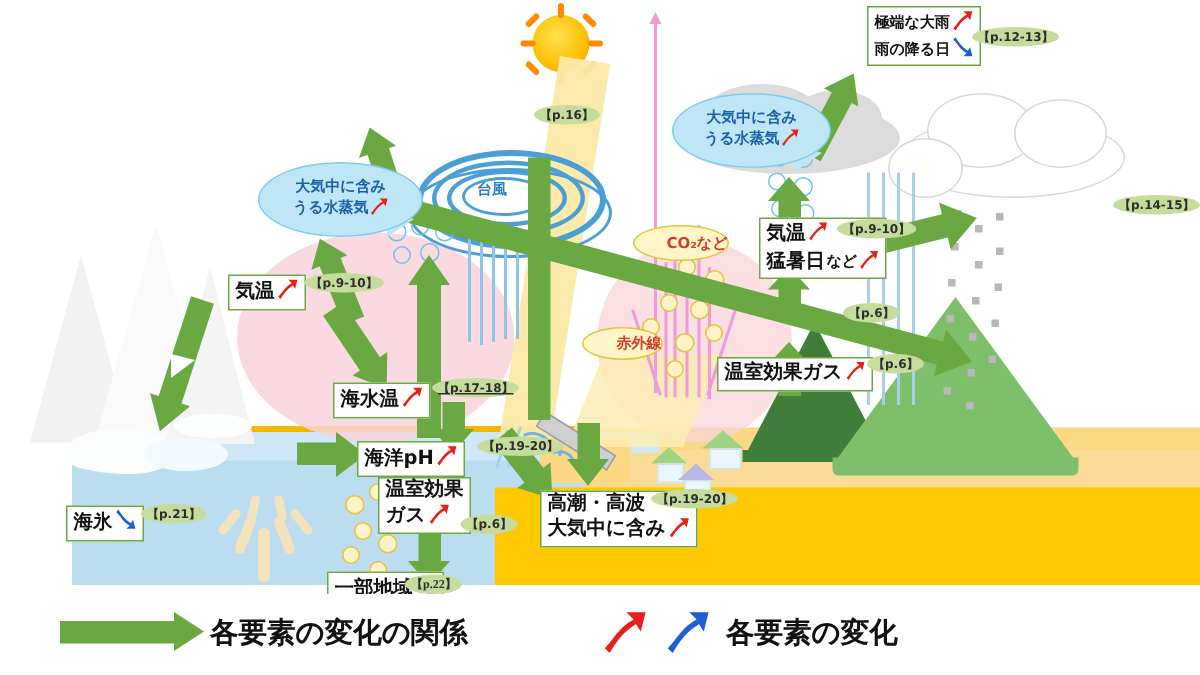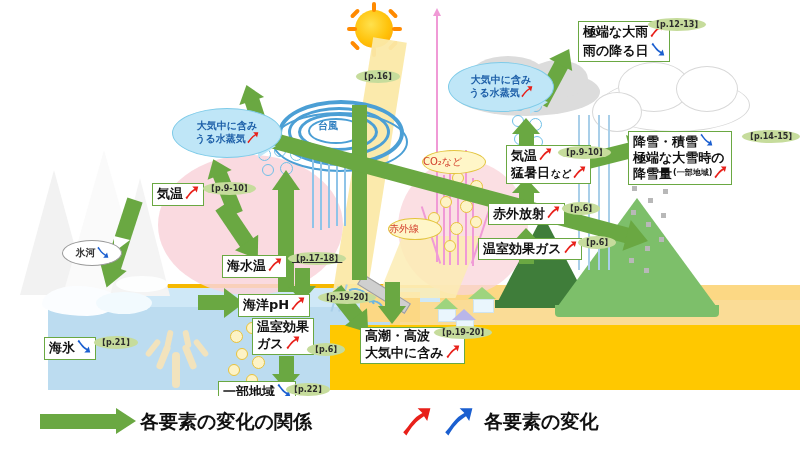--- a/index.html
+++ b/index.html
@@ -118,22 +118,22 @@
       color:#2d2d2d;font-weight:bold;padding:1px 4px;z-index:45;white-space:nowrap;}
 
   .bubble{position:absolute;background:#bfe6f7;border:1.4px solid #7fcbe8;
       border-radius:50%;color:#1d5fa8;font-weight:bold;text-align:center;
       line-height:1.15;z-index:40;display:flex;align-items:center;
       justify-content:center;}
   .bubble-white{position:absolute;background:#ffffff;border:1.3px solid #9a9a9a;
       border-radius:50%;color:#333;font-weight:bold;text-align:center;
       z-index:40;display:flex;align-items:center;justify-content:center;}
   .bubble-yellow{position:absolute;background:#fff6c8;border:1.4px solid #e3c43e;
-      border-radius:50%;color:#d23c2a;font-weight:normal;text-align:center;
-      z-index:40;display:flex;align-items:center;justify-content:flex-start;}
+      border-radius:50%;color:#d23c2a;font-weight:bold;text-align:center;
+      z-index:40;display:flex;align-items:center;justify-content:flex-end;}
   .tail{position:absolute;width:0;height:0;z-index:39;}
 
   .tytext{position:absolute;color:#2f7fc0;font-weight:bold;z-index:35;}
 
   
   .trend{display:inline-block;vertical-align:middle;}
 
   
   .legend{position:absolute;left:0;top:396px;width:800px;height:54px;background:#fff;z-index:60;}
   .lg-text{position:absolute;font-size:19px;font-weight:bold;color:#111;}
@@ -517,36 +517,36 @@
   <div class="lbl" style="left:218px;top:381px;font-size:13px;">
     <span class="row">
       <span>一部地域</span>
       <span class="trend">
         <svg width="15" height="15" viewBox="0 0 20 20">
             <path d="M2 3 C6 7 8 12 14 15 L11 18 L19 18 L17 10 L15 13 C10 10 7 6 4 1 Z" fill="#1b5fd0"></path>
           </svg>
       </span>
     </span>
   </div>
-  <div class="pgfloat" style="left:286px;top:383px;font-size:8px;">【p.22】</div>
+  <div class="pgfloat" style="left:270px;top:383px;font-size:8px;font-family:Liberation Serif, serif;">【p.22】</div>
 
   <div class="lbl" style="left:360px;top:327px;font-size:13px;">
     <div>高潮・高波</div>
     <div class="row">
       <span>大気中に含み</span>
       <span class="trend">
         <svg width="15" height="15" viewBox="0 0 20 20">
             <path d="M2 17 C6 13 8 8 14 5 L11 2 L19 2 L17 10 L15 7 C10 10 7 14 4 19 Z" fill="#e8201a"></path>
           </svg>
       </span>
     </div>
   </div>
   <div class="pgfloat" style="left:434px;top:326px;font-size:8px;">【p.19-20】</div>
 
-  <div class="lbl" style="left:578px;top:21px;font-size:13px;">
+  <div class="lbl" style="left:578px;top:4px;font-size:10px;">
     <div class="row">
       <span>極端な大雨</span>
       <span class="trend">
         <svg width="15" height="15" viewBox="0 0 20 20">
             <path d="M2 17 C6 13 8 8 14 5 L11 2 L19 2 L17 10 L15 7 C10 10 7 14 4 19 Z" fill="#e8201a"></path>
           </svg>
       </span>
     </div>
     <div class="row">
       <span>雨の降る日</span>
@@ -573,52 +573,22 @@
       <span style="font-size:10px;">など</span>
       <span class="trend">
         <svg width="14" height="14" viewBox="0 0 20 20">
             <path d="M2 17 C6 13 8 8 14 5 L11 2 L19 2 L17 10 L15 7 C10 10 7 14 4 19 Z" fill="#e8201a"></path>
           </svg>
       </span>
     </div>
   </div>
   <div class="pgfloat" style="left:558px;top:146px;font-size:8px;">【p.9-10】</div>
 
-  <div class="lbl" style="left:628px;top:131px;font-size:13px;">
-    <div class="row">
-      <span>降雪・積雪</span>
-      <span class="trend">
-        <svg width="14" height="14" viewBox="0 0 20 20">
-            <path d="M2 3 C6 7 8 12 14 15 L11 18 L19 18 L17 10 L15 13 C10 10 7 6 4 1 Z" fill="#1b5fd0"></path>
-          </svg>
-      </span>
-    </div>
-    <div>極端な大雪時の</div>
-    <div class="row">
-      <span>降雪量</span>
-      <span style="font-size:8px;">(一部地域)</span>
-      <span class="trend">
-        <svg width="14" height="14" viewBox="0 0 20 20">
-            <path d="M2 17 C6 13 8 8 14 5 L11 2 L19 2 L17 10 L15 7 C10 10 7 14 4 19 Z" fill="#e8201a"></path>
-          </svg>
-      </span>
-    </div>
-  </div>
   <div class="pgfloat" style="left:742px;top:130px;font-size:8px;">【p.14-15】</div>
 
-  <div class="lbl" style="left:488px;top:203px;font-size:13px;">
-    <span class="row">
-      <span>赤外放射</span>
-      <span class="trend">
-        <svg width="14" height="14" viewBox="0 0 20 20">
-            <path d="M2 17 C6 13 8 8 14 5 L11 2 L19 2 L17 10 L15 7 C10 10 7 14 4 19 Z" fill="#e8201a"></path>
-          </svg>
-      </span>
-    </span>
-  </div>
   <div class="pgfloat" style="left:562px;top:202px;font-size:8px;">【p.6】</div>
 
   <div class="lbl" style="left:478px;top:238px;font-size:13px;">
     <span class="row">
       <span>温室効果ガス</span>
       <span class="trend">
         <svg width="14" height="14" viewBox="0 0 20 20">
             <path d="M2 17 C6 13 8 8 14 5 L11 2 L19 2 L17 10 L15 7 C10 10 7 14 4 19 Z" fill="#e8201a"></path>
           </svg>
       </span>
@@ -651,28 +621,20 @@
           <svg width="13" height="13" viewBox="0 0 20 20">
               <path d="M2 17 C6 13 8 8 14 5 L11 2 L19 2 L17 10 L15 7 C10 10 7 14 4 19 Z" fill="#e8201a"></path>
             </svg>
         </span>
       </div>
     </div>
   </div>
   <div class="tail" style="left:530px;top:96px;border-left:18px solid #bfe6f7;
               border-top:6px solid transparent;border-bottom:12px solid transparent;"></div>
 
-  <div class="bubble-white" style="left:62px;top:240px;width:58px;height:24px;font-size:10px;">
-    <span>氷河</span>
-    <span class="trend">
-      <svg width="13" height="13" viewBox="0 0 20 20">
-          <path d="M2 3 C6 7 8 12 14 15 L11 18 L19 18 L17 10 L15 13 C10 10 7 6 4 1 Z" fill="#1b5fd0"></path>
-        </svg>
-    </span>
-  </div>
   <div class="tail" style="left:114px;top:236px;border-left:16px solid #ffffff;
               border-top:4px solid transparent;border-bottom:12px solid transparent;"></div>
 
   <div class="bubble-yellow" style="left:422px;top:150px;width:62px;height:22px;font-size:10px;">
     <span>CO₂など</span>
   </div>
 
   <div class="bubble-yellow" style="left:388px;top:218px;width:52px;height:20px;font-size:10px;">
     <span>赤外線</span>
   </div>

